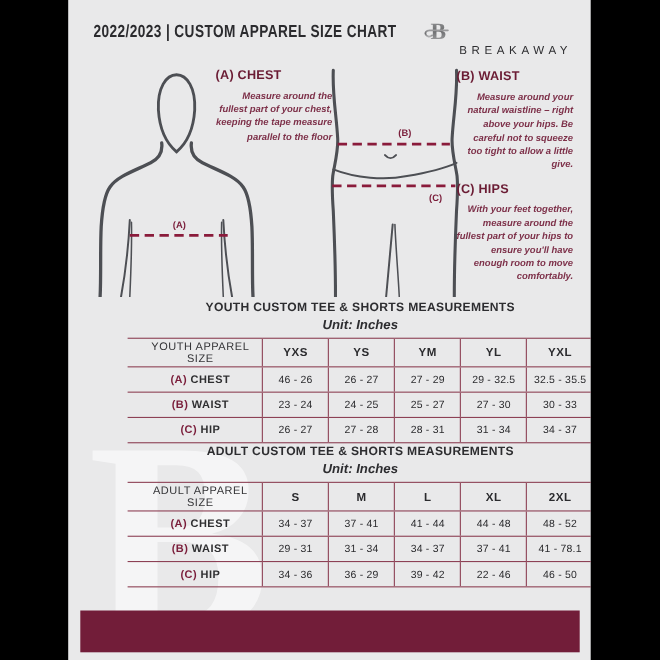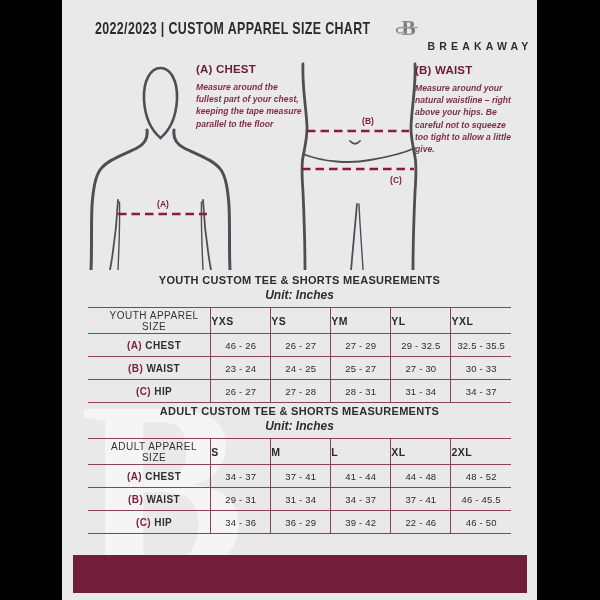--- a/index.html
+++ b/index.html
@@ -1,46 +1,46 @@
 <!DOCTYPE html>
 <html><head>
 <meta charset="utf-8">
 <style>
   html,body{margin:0;padding:0;}
   body{width:600px;height:600px;font-family:"Liberation Sans",sans-serif;-webkit-font-smoothing:antialiased;}
   .stage{position:relative;width:600px;height:600px;background:#000;overflow:hidden;}
   .page{position:absolute;left:62px;top:0;width:475px;height:600px;background:#e9e9ea;overflow:hidden;}
 
   
-  .hdr{position:absolute;left:10px;top:0;width:100%;height:56px;display:flex;align-items:center;justify-content:space-between;padding:0 23px;box-sizing:border-box;}
+  .hdr{position:absolute;left:0;top:0;width:100%;height:56px;display:flex;align-items:center;justify-content:space-between;padding:0 23px;box-sizing:border-box;}
   .hdr-title{font-size:13.5px;font-weight:800;color:#2b2b2e;letter-spacing:.4px;display:inline-block;transform:scale(.92,1.18);transform-origin:left center;white-space:nowrap;}
   .brand{display:flex;align-items:center;gap:7px;}
-  .brand-name{font-size:10.5px;font-weight:700;letter-spacing:4.2px;color:#2e2e31;white-space:nowrap;margin-top:36px;}
+  .brand-name{font-size:10.5px;font-weight:400;letter-spacing:4.2px;color:#2e2e31;white-space:nowrap;margin-top:36px;}
 
   
   .diagrams{position:absolute;left:0;top:56px;width:100%;height:216px;}
   .fig{position:absolute;}
   .note{position:absolute;width:106px;}
   .note h3{margin:0 0 6px 0;font-size:11.5px;font-weight:800;color:#6b1c34;letter-spacing:.2px;}
-  .note p{margin:0;font-size:8.6px;line-height:1.42;font-style:italic;font-weight:600;color:#7d3049;}
-
-  
-  .sec{position:absolute;left:0;width:100%;text-align:center;}
+  .note p{margin:0;font-size:8.6px;line-height:1.42;font-style:italic;font-weight:600;color:#7d3049;text-align:right;}
+
+  
+  .sec{position:absolute;left:0;width:100%;text-align:center;padding-left:28px;}
   .sec-title{font-size:11px;font-weight:800;color:#2d2d30;letter-spacing:.3px;}
   .sec-unit{font-size:12px;font-style:italic;font-weight:600;color:#2d2d30;margin-top:2px;}
 
   
   table.size{border-collapse:collapse;width:423px;margin:5px auto 0;table-layout:fixed;background:transparent;}
   table.size col.lab{width:29%;}
   table.size th,table.size td{border-top:1px solid #8d4155;border-bottom:1px solid #8d4155;padding:0;font-weight:normal;}
   table.size th:not(:first-child),table.size td{border-left:1px solid #8d4155;}
   table.size th:first-child{border-left:none;text-align:center;padding-left:10px;}
   table.size td:first-child{border-left:none;}
   table.size thead th{height:25px;font-size:10px;color:#333336;letter-spacing:.5px;}
-  table.size thead th:not(:first-child){font-weight:800;color:#2b2b2e;text-align:left;font-size:10.5px;}
+  table.size thead th:not(:first-child){font-weight:800;color:#2b2b2e;text-align:center;font-size:10.5px;}
   table.size tbody th{height:22px;font-size:10px;color:#2f2f31;letter-spacing:.4px;}
   table.size tbody td{height:22px;font-size:9.5px;color:#2b2b2e;text-align:center;letter-spacing:.2px;}
   .rkey{color:#7a1d3a;font-weight:800;}
   .rname{font-weight:600;}
 
   
   .watermark{position:absolute;left:18px;top:392px;font-family:"Liberation Serif",serif;font-weight:700;font-size:248px;line-height:.78;color:rgba(255,255,255,.55);pointer-events:none;}
   .footer-bar{position:absolute;left:11px;top:555px;width:454px;height:38px;background:#721d39;}
 
   svg{display:block;}
@@ -101,20 +101,24 @@
       </svg>
 
       <div class="note" style="left:134px;top:7px;">
         <h3>(A) CHEST</h3>
         <p>Measure around the fullest part of your chest, keeping the tape measure parallel to the floor</p>
       </div>
       <div class="note" style="left:353px;top:8px;">
         <h3>(B) WAIST</h3>
         <p>Measure around your natural waistline – right above your hips. Be careful not to squeeze too tight to allow a little give.</p>
       </div>
+      <div class="note" style="left:353px;top:110px;">
+        <h3>(C) HIPS</h3>
+        <p>With your feet together, measure around the fullest part of your hips to ensure you'll have enough room to move comfortably.</p>
+      </div>
     </div>
 
     <div class="watermark">B</div>
 
     <div class="sec" style="top:274px;">
       <div class="sec-title">YOUTH CUSTOM TEE &amp; SHORTS MEASUREMENTS</div>
       <div class="sec-unit">Unit: Inches</div>
       <table class="size">
         <colgroup>
             <col class="lab">
@@ -193,21 +197,21 @@
               <td>41 - 44</td>
               <td>44 - 48</td>
               <td>48 - 52</td>
             </tr>
             <tr>
               <th><span class="rkey">(B)</span><span class="rname"> WAIST</span></th>
               <td>29 - 31</td>
               <td>31 - 34</td>
               <td>34 - 37</td>
               <td>37 - 41</td>
-              <td>46 - 45.5</td>
+              <td>41 - 78.1</td>
             </tr>
             <tr>
               <th><span class="rkey">(C)</span><span class="rname"> HIP</span></th>
               <td>34 - 36</td>
               <td>36 - 29</td>
               <td>39 - 42</td>
               <td>22 - 46</td>
               <td>46 - 50</td>
             </tr>
           </tbody>

